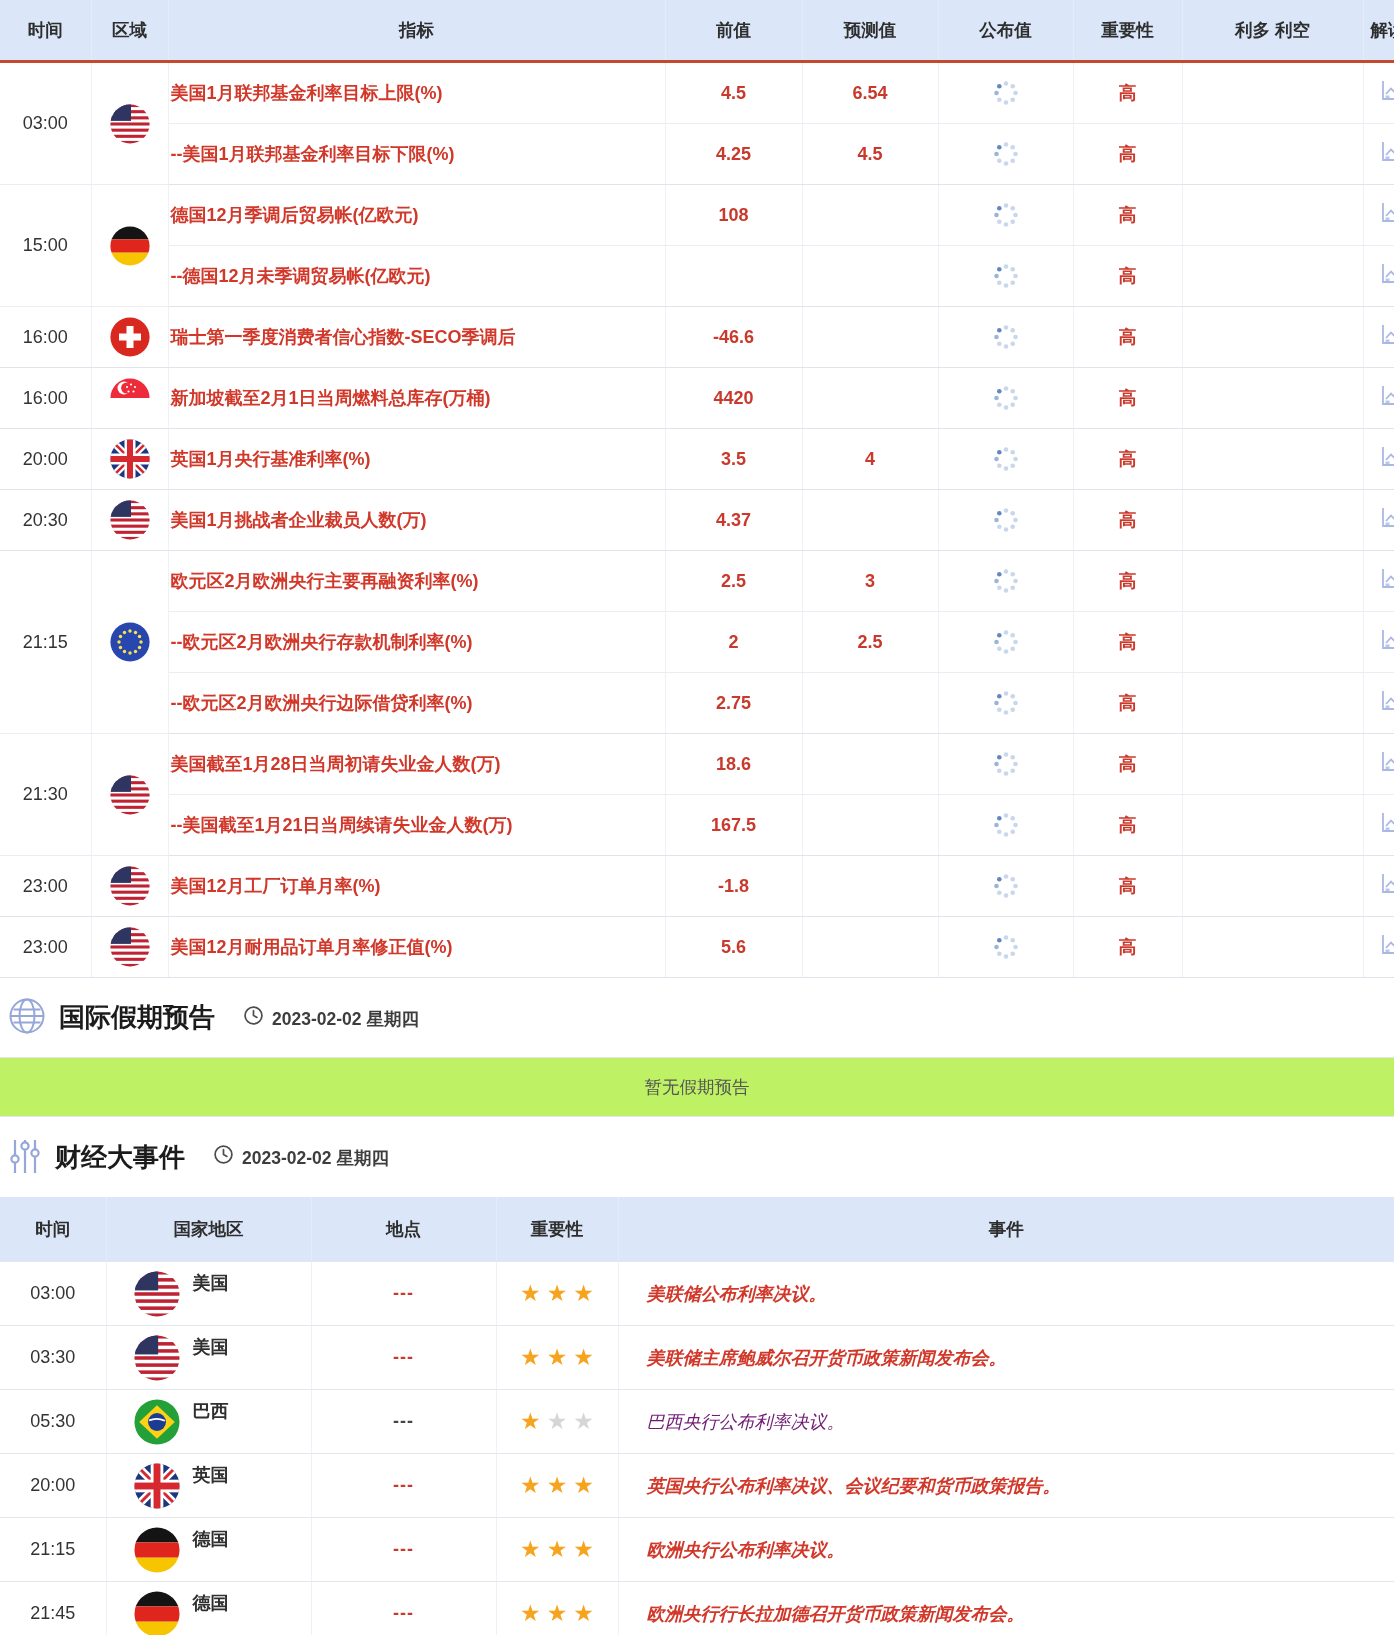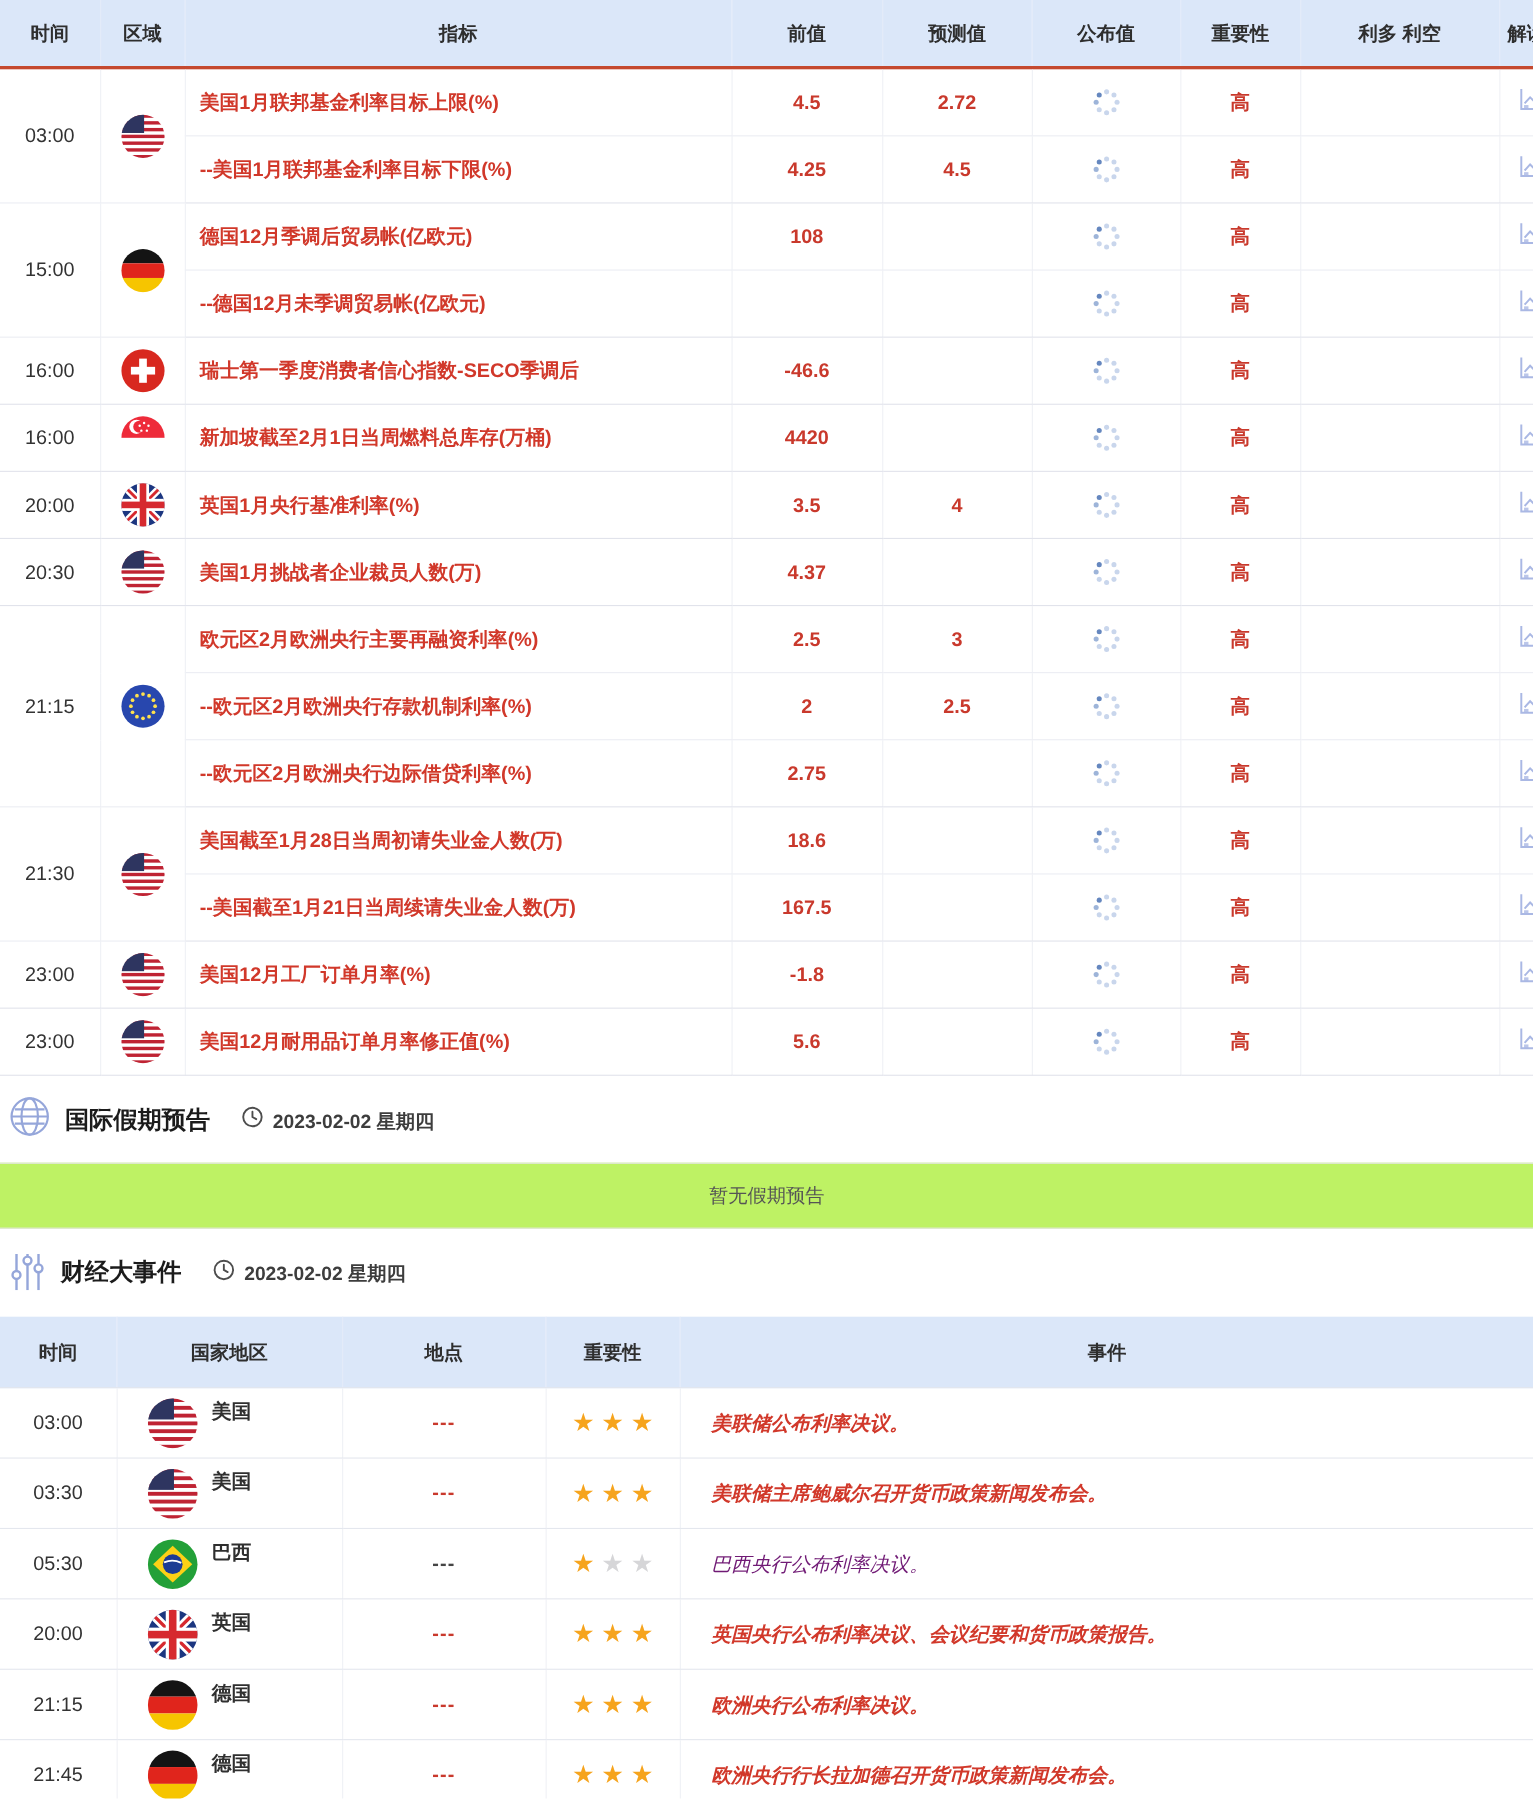--- a/index.html
+++ b/index.html
@@ -16,30 +16,30 @@
   .cal-table thead tr{border-bottom:3px solid #c5492f;}
   .cal-table th:last-child{border-right:none;text-align:left;padding-left:7px;}
   .cal-table td{
     height:58px;border-bottom:1px solid #ecedf3;border-right:1px solid #eff1f6;
     overflow:visible;white-space:nowrap;
   }
   .cal-table td:last-child{border-right:none;}
   .cal-table tr.block-end td{border-bottom-color:#e1e3eb;}
   td.time-cell{font-size:18px;color:#333;text-align:center;}
   td.flag-cell{text-align:center;vertical-align:middle;}
-  td.ind-cell{font-size:18px;font-weight:bold;color:#d1382a;padding-left:13px;}
+  td.ind-cell{font-size:18px;font-weight:bold;color:#d1382a;padding-left:2px;}
   td.val-cell{font-size:18px;font-weight:bold;color:#c9392c;text-align:center;}
   td.pub-cell{text-align:center;}
   td.imp-cell{font-size:18px;font-weight:bold;color:#c9392c;text-align:center;}
   td.interp-cell .interp-wrap{margin-left:14px;width:26px;height:24px;display:inline-block;}
   
   .sec{display:flex;align-items:center;padding-left:8px;}
   .sec-holiday{height:79px;}
   .sec-events{height:80px;}
-  .sec-title{font-size:22px;font-weight:bold;color:#1b1b1b;margin:0 28px 0 13px;}
+  .sec-title{font-size:26px;font-weight:bold;color:#1b1b1b;margin:0 28px 0 13px;}
   .sec-date{display:flex;align-items:flex-end;font-size:17.5px;font-weight:bold;color:#3d3d3d;}
   .sec-date svg{margin-right:8px;}
   .empty-strip{
     height:58px;border-top:1px solid #e5e5e7;border-bottom:1px solid #e5e5e7;
     display:flex;align-items:center;justify-content:center;
     font-size:17.5px;color:#555;background:#bef264;
   }
   
   .ev-table thead th{
     background:#dbe7f9;height:62px;font-size:17.5px;font-weight:bold;color:#2e2e2e;
@@ -106,21 +106,21 @@
               <rect x="0" y="12.31" width="40" height="3.08" fill="#bf2333"></rect>
               <rect x="0" y="18.46" width="40" height="3.08" fill="#bf2333"></rect>
               <rect x="0" y="24.62" width="40" height="3.08" fill="#bf2333"></rect>
               <rect x="0" y="30.77" width="40" height="3.08" fill="#bf2333"></rect>
               <rect x="0" y="36.92" width="40" height="3.08" fill="#bf2333"></rect>
               <rect x="0" y="0" width="21" height="16.9" fill="#2e3560"></rect>
             </g>
           </svg></td>
         <td class="ind-cell">美国1月联邦基金利率目标上限(%)</td>
         <td class="val-cell">4.5</td>
-        <td class="val-cell">2.72</td>
+        <td class="val-cell">6.54</td>
         <td class="pub-cell"><svg width="26" height="26" viewBox="0 0 26 26" style="vertical-align:middle">
             <circle cx="22.5" cy="13.0" r="2.3" fill="#c9d6ec"></circle>
             <circle cx="19.7" cy="19.7" r="2.3" fill="#c9d6ec"></circle>
             <circle cx="13.0" cy="22.5" r="2.3" fill="#c9d6ec"></circle>
             <circle cx="6.3" cy="19.7" r="2.3" fill="#c9d6ec"></circle>
             <circle cx="3.5" cy="13.0" r="2.3" fill="#9db4d9"></circle>
             <circle cx="6.3" cy="6.3" r="2.3" fill="#6587bf"></circle>
             <circle cx="13.0" cy="3.5" r="2.3" fill="#c9d6ec"></circle>
             <circle cx="19.7" cy="6.3" r="2.3" fill="#c9d6ec"></circle>
           </svg></td>

